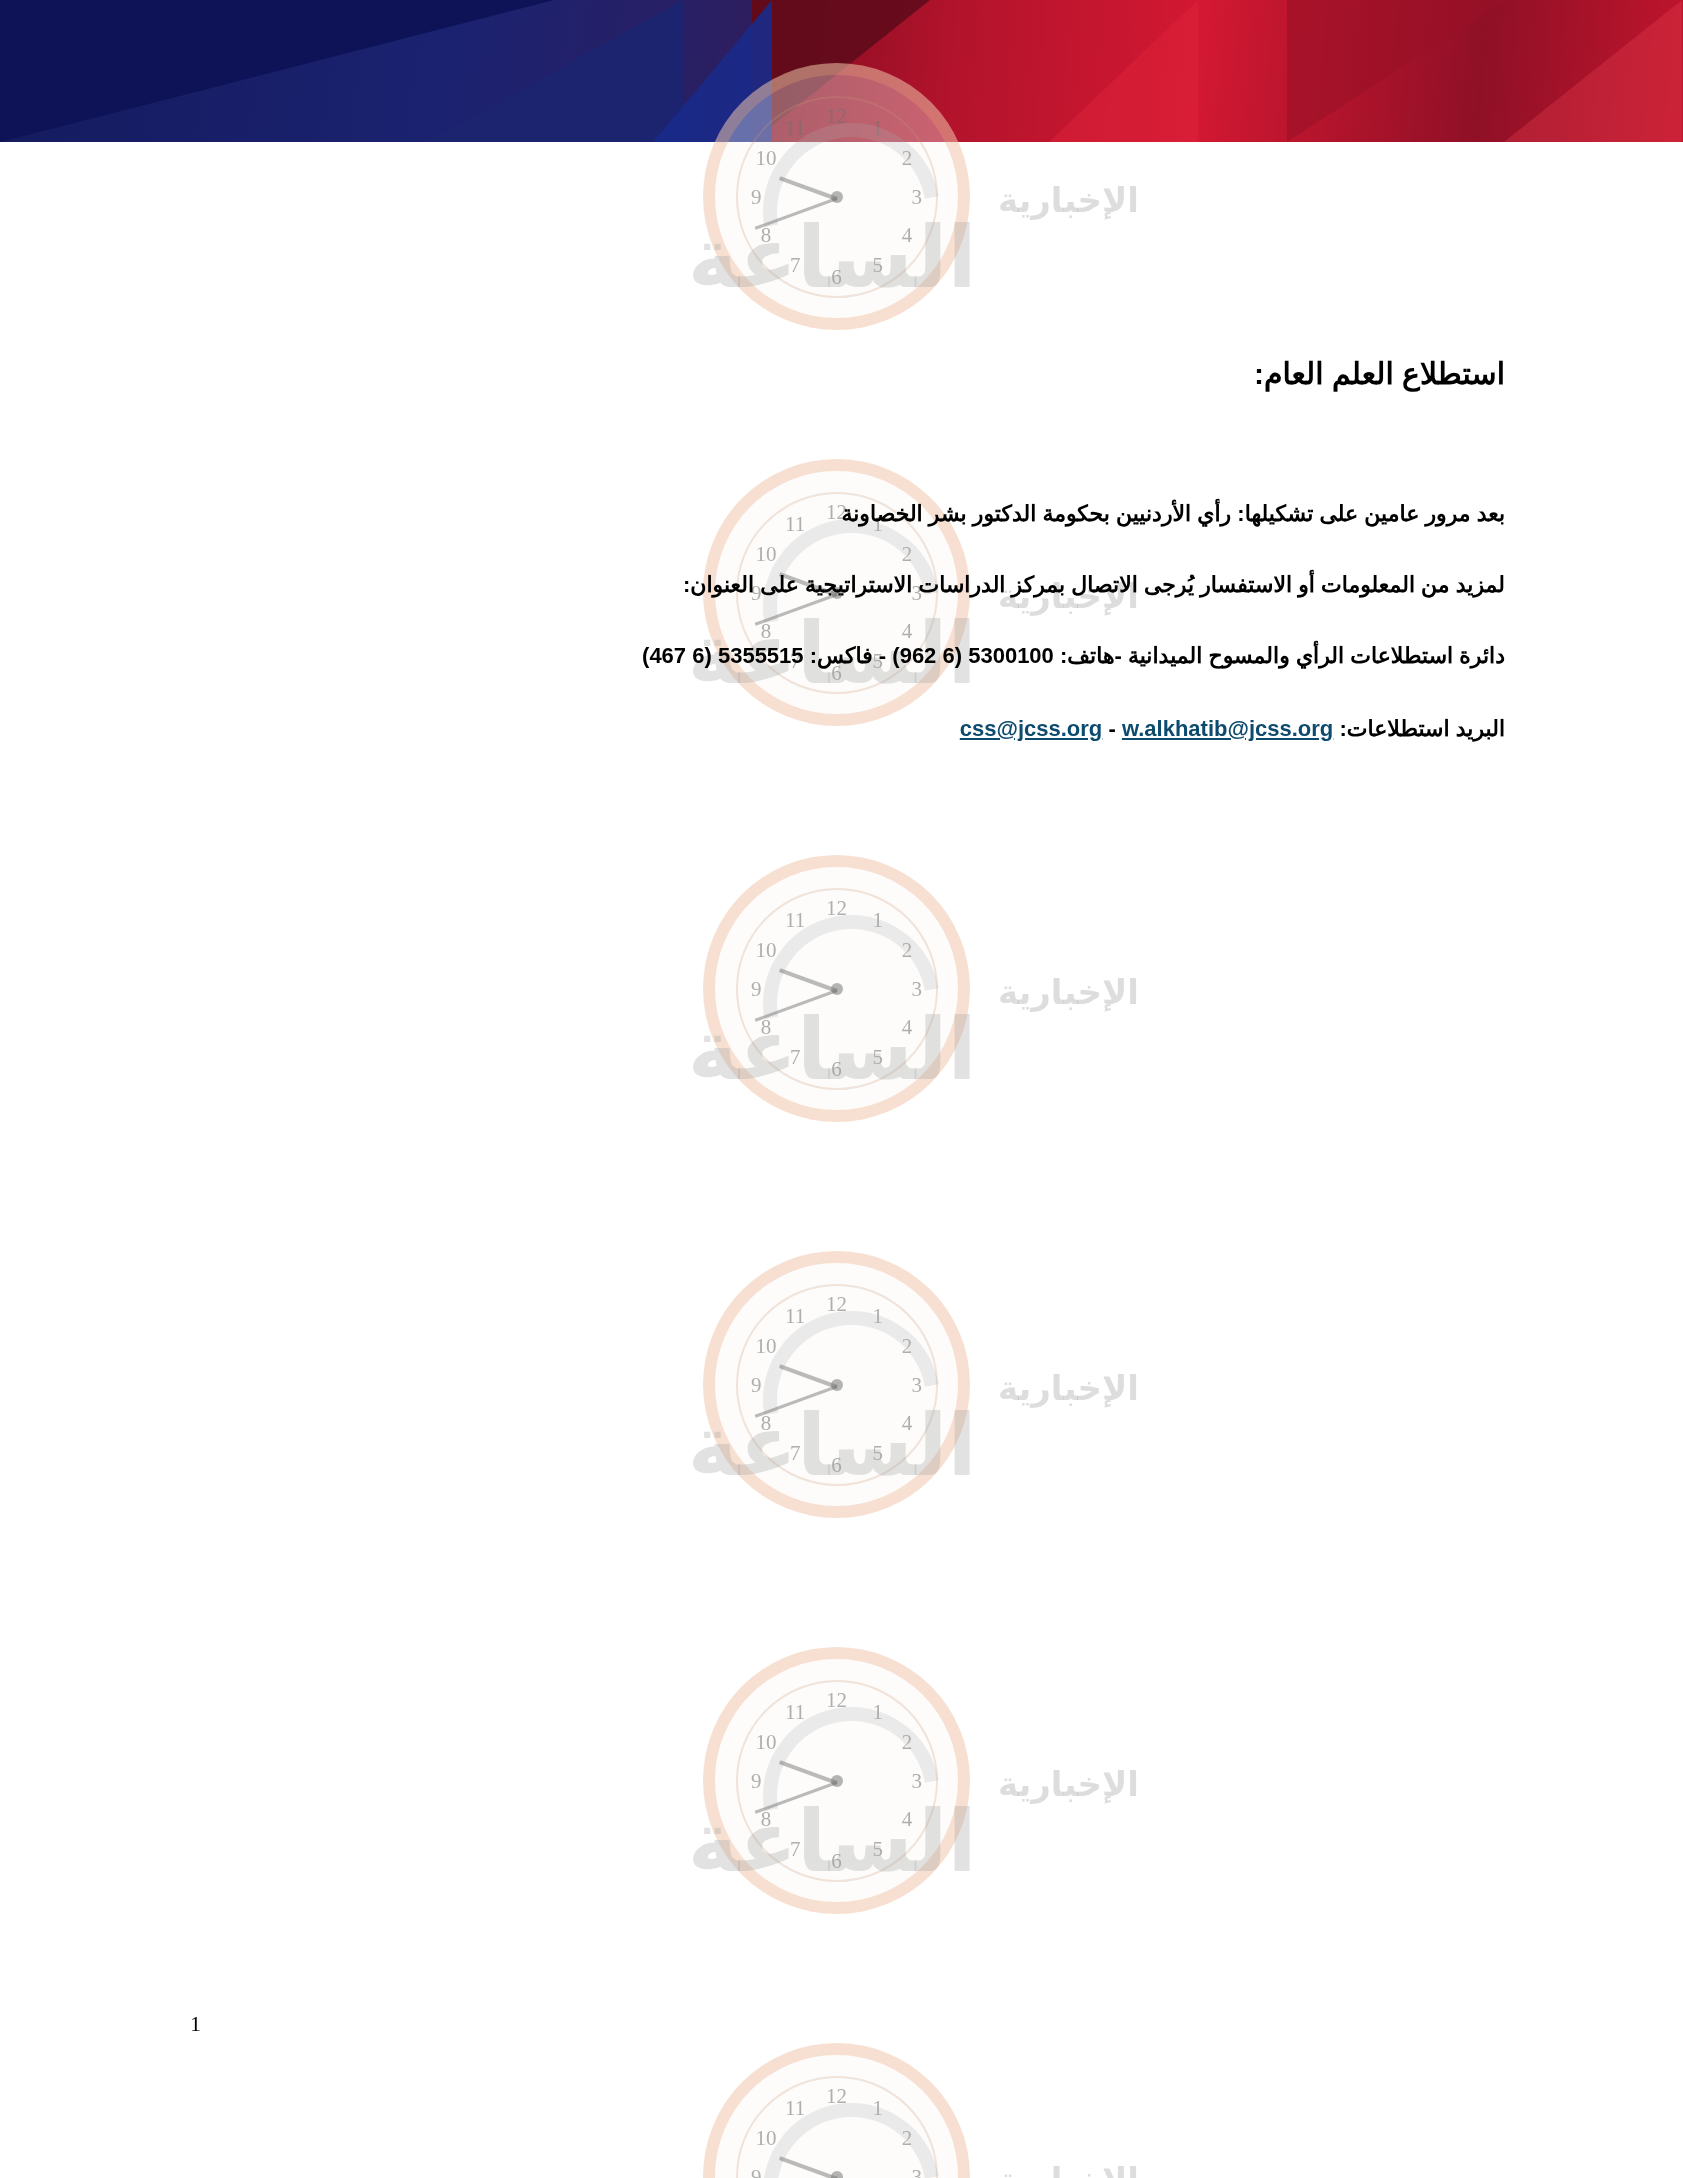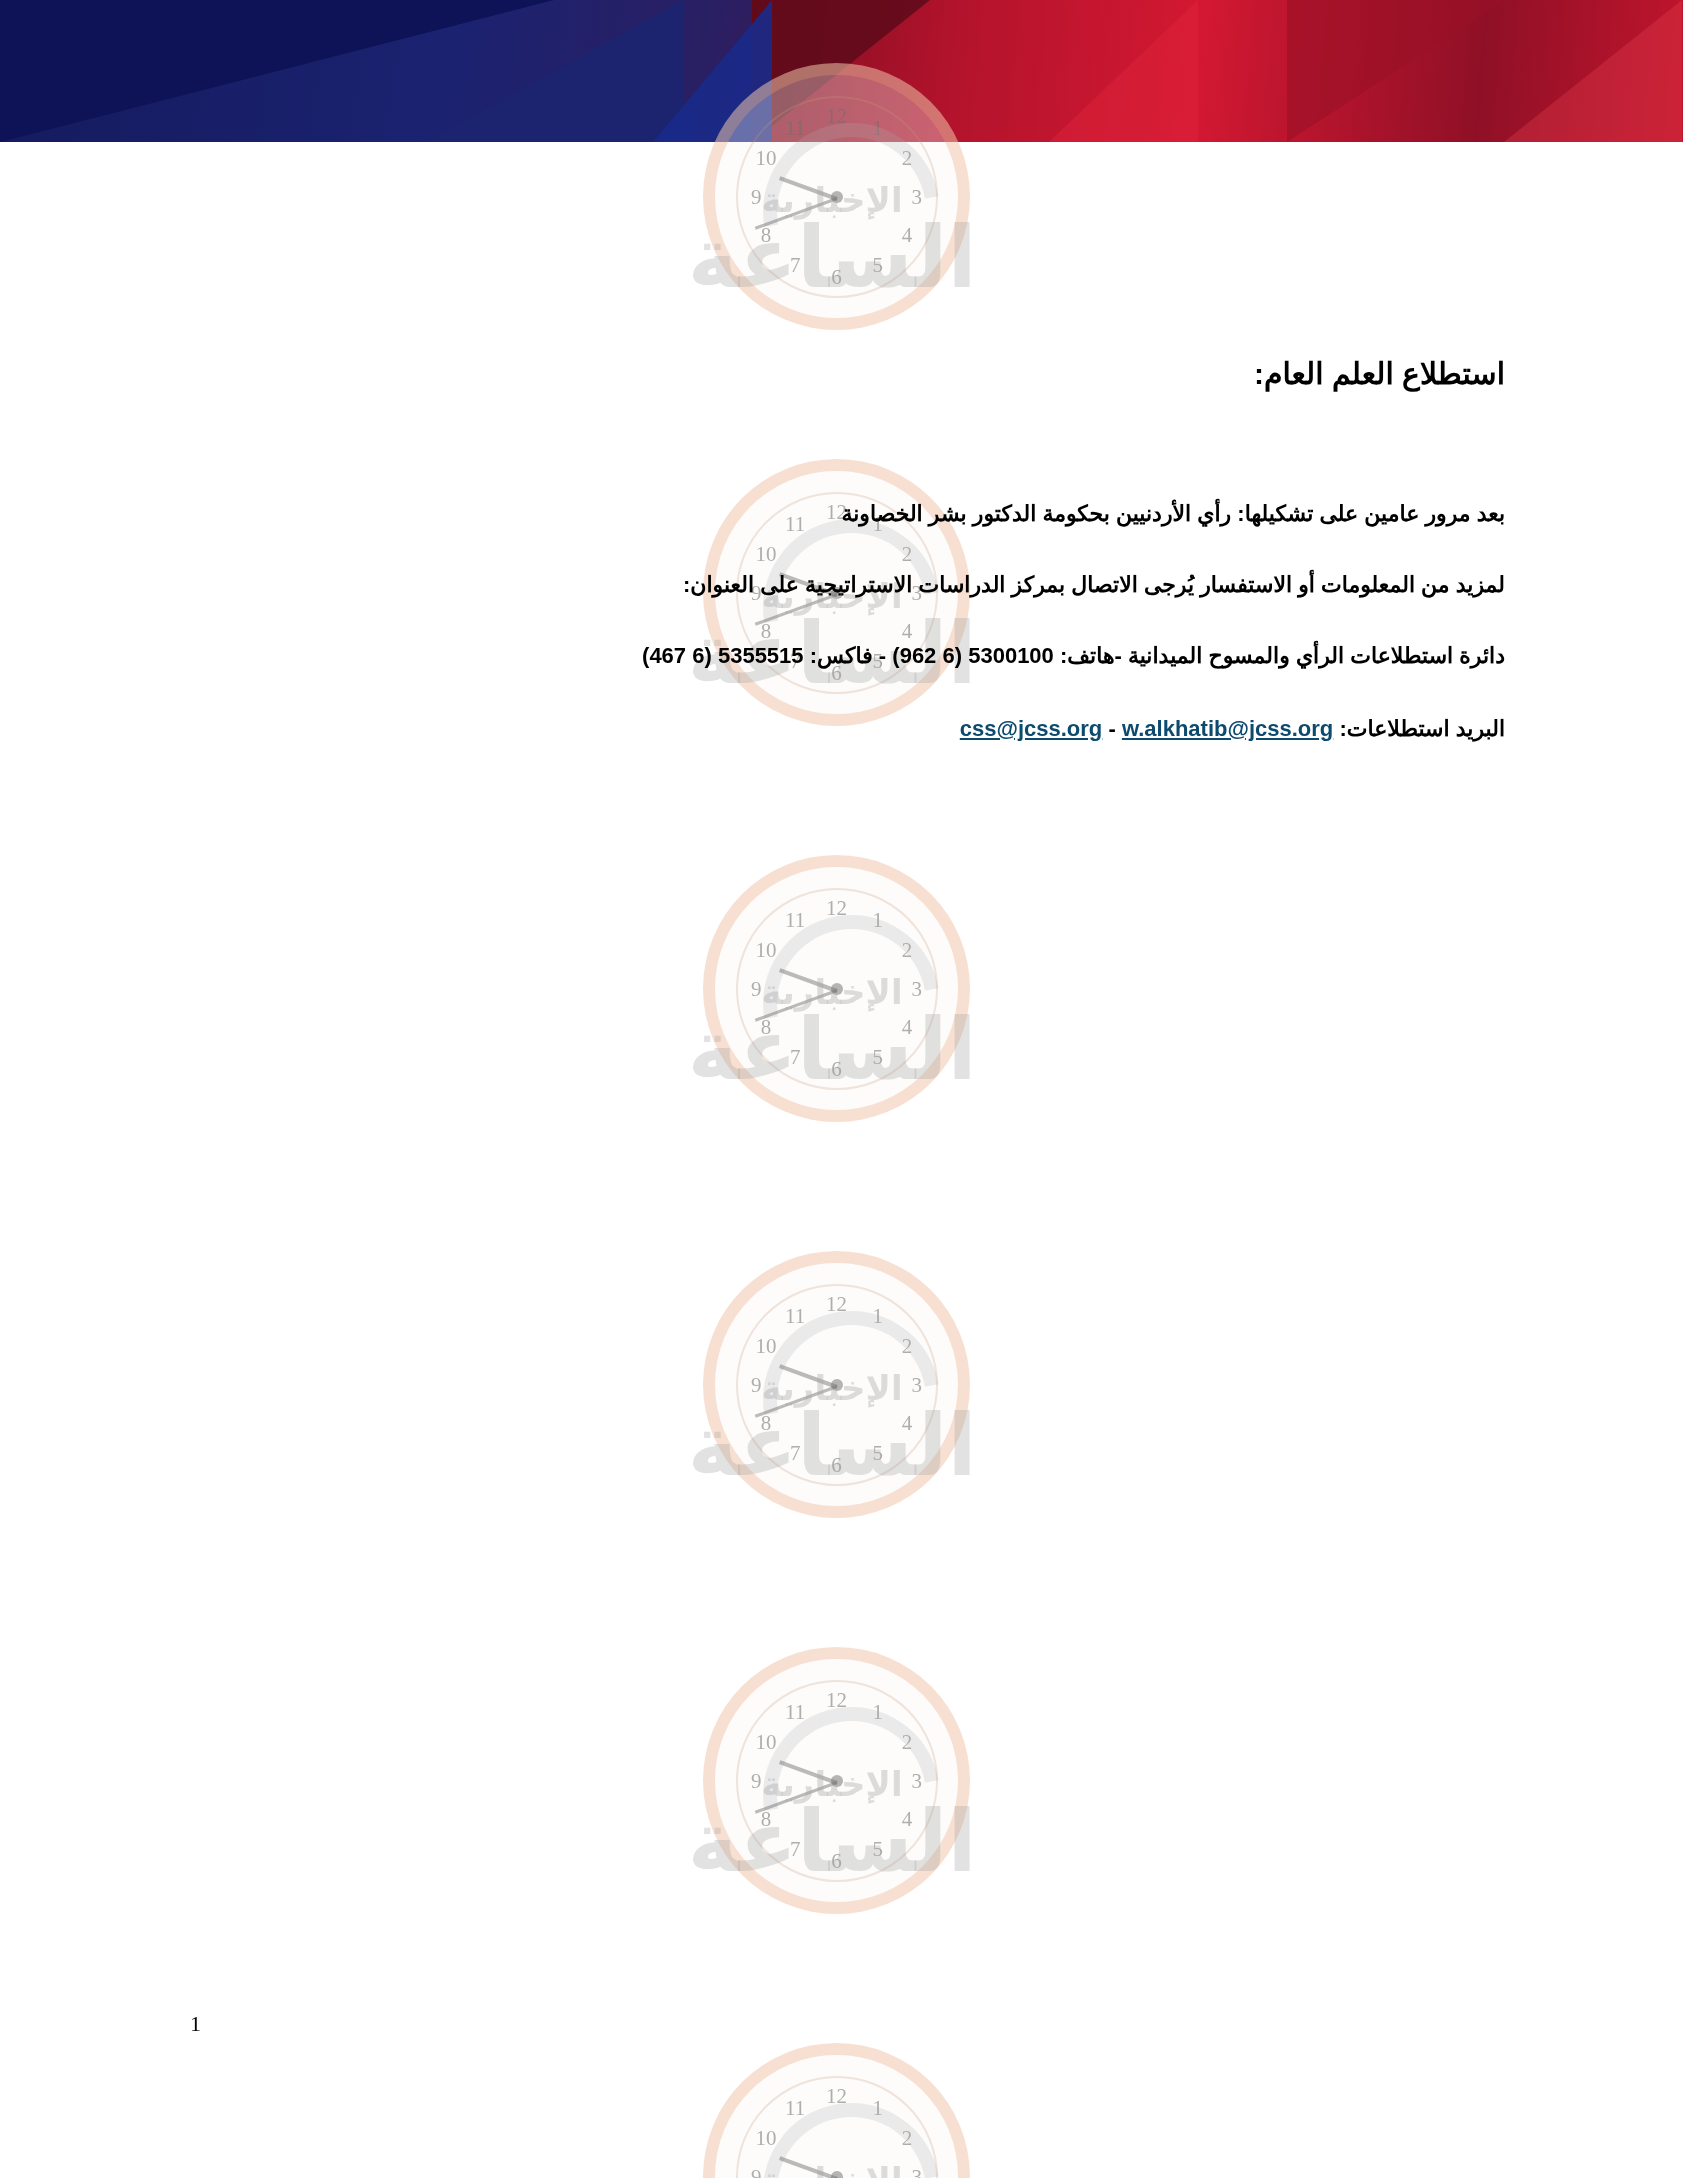--- a/index.html
+++ b/index.html
@@ -187,21 +187,21 @@
     color: rgba(160, 160, 160, 0.30);
     letter-spacing: 2px;
     direction: rtl;
     font-family: "DejaVu Sans", sans-serif;
   }
   .wm-text-sub {
     position: absolute;
     top: 121px;
     left: 0;
     width: 614px;
-    text-align: center;
+    text-align: right;
     font-size: 34px;
     font-weight: bold;
     color: rgba(165, 165, 165, 0.38);
     direction: rtl;
     font-family: "DejaVu Sans", sans-serif;
   }
   .wm-1 { left: 525px; top: 59px; }
   .wm-2 { left: 525px; top: 455px; }
   .wm-3 { left: 525px; top: 851px; }
   .wm-4 { left: 525px; top: 1247px; }

